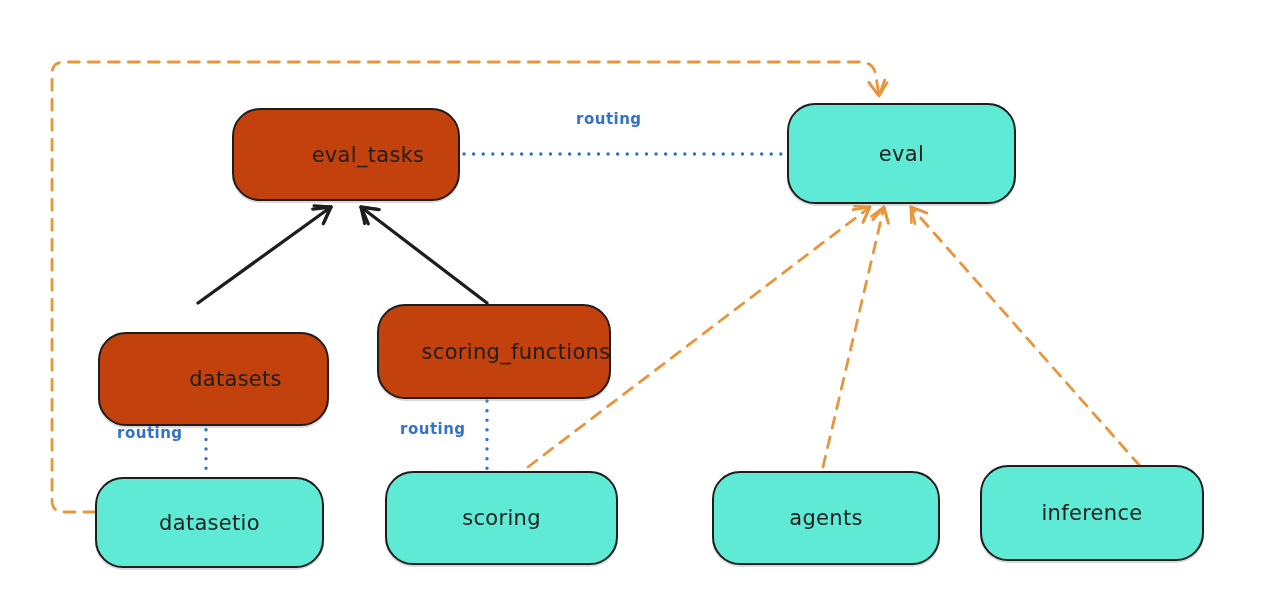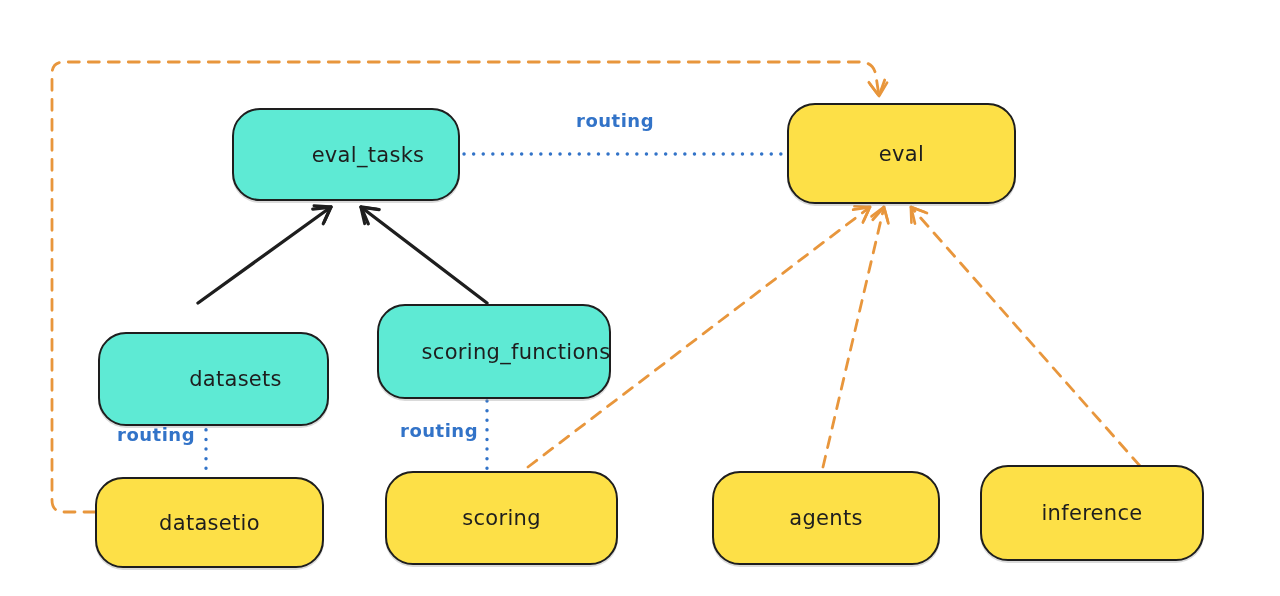--- a/index.html
+++ b/index.html
@@ -22,28 +22,28 @@
     border: 2.7px solid #1e1e1e;
     border-radius: 28px;
     display: flex;
     align-items: center;
     justify-content: center;
     font-size: 21px;
     letter-spacing: 0.3px;
     color: #1e1e1e;
     box-shadow: 0 2px 0 rgba(150,150,150,0.35);
   }
-  .node-blue  { background: #5eead4; padding-left: 44px; }
-  .node-green { background: #fde047; }
+  .node-blue  { background: #c2410c; padding-left: 44px; }
+  .node-green { background: #5eead4; }
 
   .edge-label {
     position: absolute;
     color: #3273c8;
     font-weight: bold;
-    font-size: 18px;
+    font-size: 15px;
     letter-spacing: 0.5px;
     white-space: nowrap;
     text-align: center;
   }
 
   
   #n-eval-tasks        { left: 232px;  top: 108px; width: 228px; height: 93px;  }
   #n-eval              { left: 787px;  top: 103px; width: 229px; height: 101px; }
   #n-datasets          { left: 98px;   top: 304px; width: 231px; height: 94px; margin-top: 28px;  }
   #n-scoring-functions { left: 377px;  top: 304px; width: 234px; height: 95px;  }

